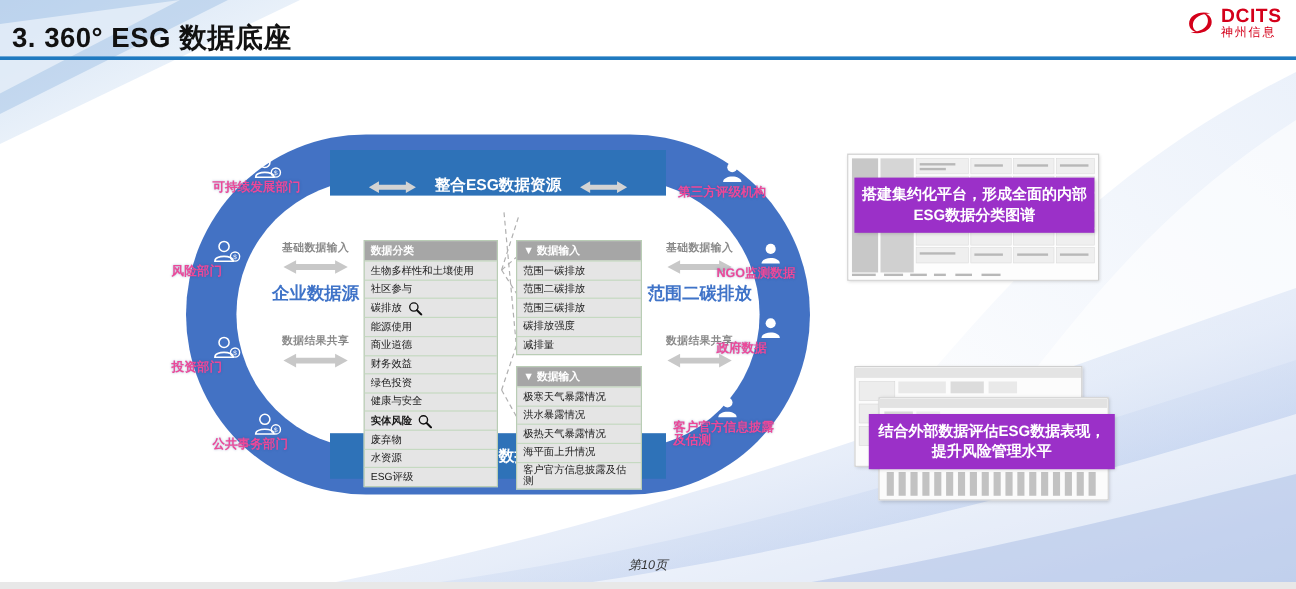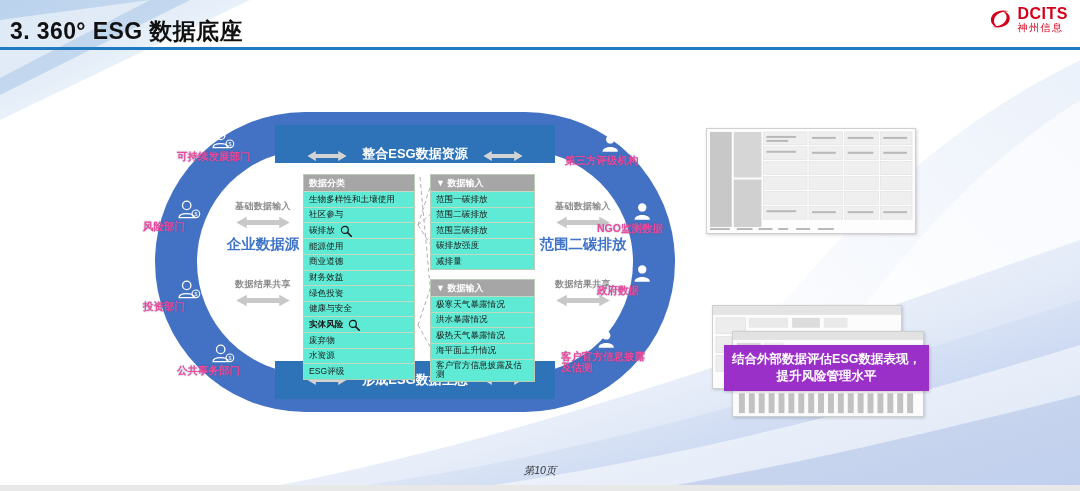--- a/index.html
+++ b/index.html
@@ -106,22 +106,22 @@
   .source-title {
     font-size: 14.5px; font-weight: bold; color: #3f73c8;
     margin: 6px 0 24px;
   }
   .center-col.right .source-title { color: #3f73c8; }
 
   
   .tbl {
     position: absolute; z-index: 5;
     border: 1px solid #b9cdb5;
-    background: #5eead4;
-    font-size: 8.6px; color: #1a1a1a;
+    background: #e5e5e5;
+    font-size: 8.6px; color: #1a1a1a; margin-top: 26px;
   }
   .tbl-head {
     background: #a6a6a6; color: #ffffff;
     font-weight: bold; font-size: 9px;
     padding: 2px 5px; line-height: 1.35;
     white-space: nowrap;
   }
   .tbl-row {
     padding: 1.5px 5px; line-height: 1.35;
     border-top: 1px solid #c5d9c1;
@@ -494,20 +494,23 @@
           <rect x="3" y="100" width="20" height="2"></rect>
             <rect x="30" y="100" width="16" height="2"></rect>
           <rect x="52" y="100" width="14" height="2"></rect>
             <rect x="72" y="100" width="10" height="2"></rect>
           <rect x="90" y="100" width="14" height="2"></rect>
             <rect x="112" y="100" width="16" height="2"></rect>
         </g>
       </svg>
     </div>
   </div>
+  <div class="callout" id="callout-top">
+    <span>搭建集约化平台，形成全面的内部ESG数据分类图谱</span>
+  </div>
 
   <div class="card-group" id="card-group-bottom">
     <div class="shot" style="left:0; top:0; width:190px; height:84px;">
       <svg class="shot-fill" viewBox="0 0 190 84" preserveAspectRatio="none">
         <rect x="0" y="0" width="190" height="84" fill="#fcfcfc"></rect>
         <rect x="0" y="0" width="190" height="9" fill="#e4e4e4"></rect>
         <rect x="3" y="12" width="30" height="16" fill="#ededed" stroke="#d8d8d8" stroke-width="0.5"></rect>
         <rect x="3" y="31" width="30" height="16" fill="#ededed" stroke="#d8d8d8" stroke-width="0.5"></rect>
         <rect x="3" y="50" width="30" height="16" fill="#ededed" stroke="#d8d8d8" stroke-width="0.5"></rect>
         <rect x="36" y="12" width="40" height="10" fill="#e9e9e9"></rect>

